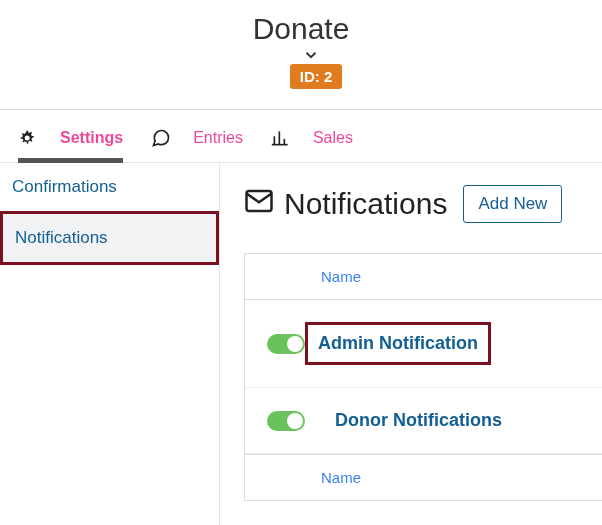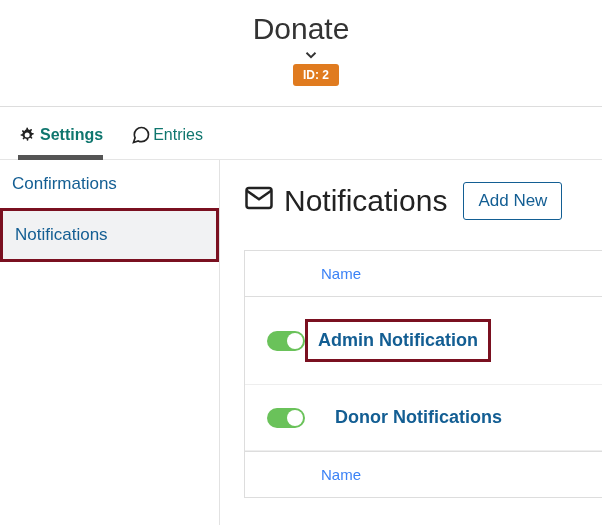--- a/index.html
+++ b/index.html
@@ -1,24 +1,24 @@
 <!DOCTYPE html>
 <html><head>
 <meta charset="utf-8">
 <style>
   * { box-sizing: border-box; margin: 0; padding: 0; }
   body { font-family: "Segoe UI", -apple-system, sans-serif; color: #222; background: #fff; width: 602px; }
   
   .header { display: flex; align-items: center; padding: 12px 8px 20px 8px; flex-direction: column; }
   .header-title { font-size: 30px; font-weight: 400; color: #333; }
   .dropdown-chevron { margin-left: 20px; display: flex; align-items: center; }
-  .id-badge { margin-left: 30px; background: #e07b1f; color: #fff; font-weight: 600; font-size: 12px; padding: 4px 10px; border-radius: 3px; }
+  .id-badge { margin-left: 30px; background: #e07b1f; color: #fff; font-weight: 600; font-size: 15px; padding: 4px 10px; border-radius: 3px; }
   
   .tabbar { border-top: 1px solid #ddd; border-bottom: 1px solid #e5e5e5; padding: 0 18px; display: flex; gap: 28px; }
-  .tab { display: flex; align-items: center; gap: 2px; padding: 18px 0 14px 0; font-size: 16px; color: #0f766e; position: relative; }
+  .tab { display: flex; align-items: center; gap: 22px; padding: 18px 0 14px 0; font-size: 16px; color: #ec4899; position: relative; }
   .tab-icon { display: flex; align-items: center; }
   .tab.active::after { content: ""; position: absolute; left: 0; right: 0; bottom: -1px; height: 5px; background: #555; }
   .tab.active { font-weight: 600; }
   
   .body { display: flex; }
   .sidebar { width: 220px; border-right: 1px solid #e2e2e2; min-height: 380px; }
   .side-item { padding: 14px 12px; font-size: 17px; color: #135e93; cursor: pointer; }
   .side-item.sel { background: #f1f2f3; border: 3px solid #7a1020; }
   
   .main { flex: 1; padding: 22px 0 0 24px; }
@@ -65,20 +65,31 @@
     <span>Settings</span>
   </div>
   <div class="tab">
     <span class="tab-icon">
       <svg width="20" height="20" viewBox="0 0 24 24" fill="none" stroke="#222" stroke-width="2">
           <path d="M21 11.5a8.38 8.38 0 0 1-8.5 8.5 8.5 8.5 0 0 1-3.8-.9L3 21l1.9-5.7A8.38 8.38 0 0 1 4 11.5 8.5 8.5 0 0 1 12.5 3 8.38 8.38 0 0 1 21 11.5z"></path>
         </svg>
     </span>
     <span>Entries</span>
   </div>
+  <div class="tab">
+    <span class="tab-icon">
+      <svg width="20" height="20" viewBox="0 0 24 24" fill="none" stroke="#222" stroke-width="2">
+          <line x1="4" y1="20" x2="4" y2="10"></line>
+          <line x1="10" y1="20" x2="10" y2="4"></line>
+          <line x1="16" y1="20" x2="16" y2="13"></line>
+          <line x1="1" y1="20" x2="20" y2="20"></line>
+        </svg>
+    </span>
+    <span>Sales</span>
+  </div>
 </div>
 
 <div class="body">
   <div class="sidebar">
     <div class="side-item">Confirmations</div>
     <div class="side-item sel">Notifications</div>
   </div>
 
   <div class="main">
     <div class="page-row">

